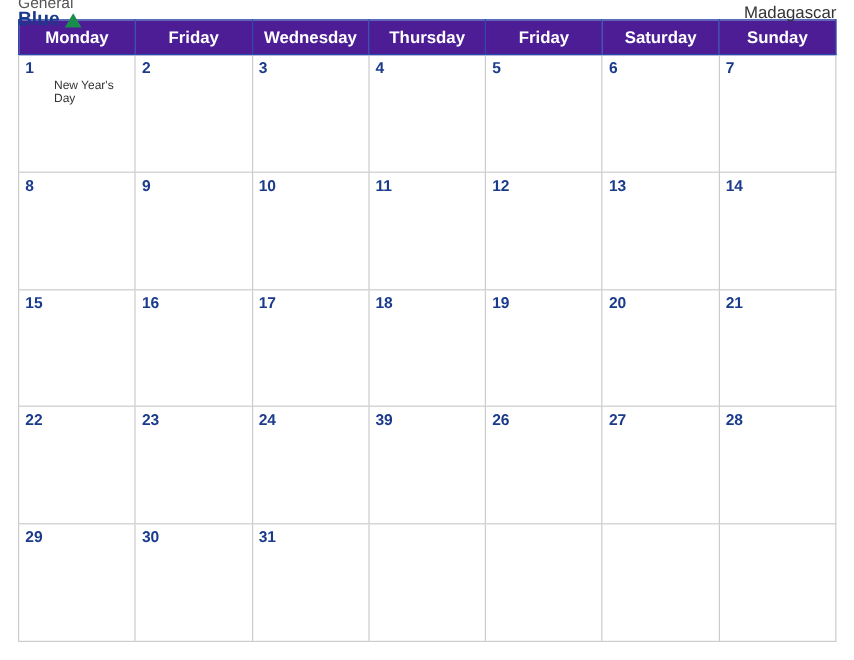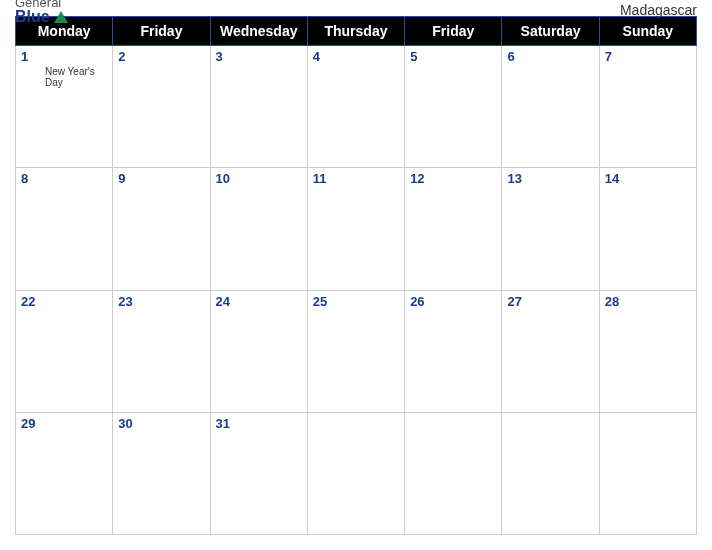--- a/index.html
+++ b/index.html
@@ -61,21 +61,21 @@
       right: 0;
       font-size: 14px;
       color: #333;
     }
     .calendar {
       width: 100%;
       border-collapse: collapse;
       flex: 1;
     }
     .calendar th {
-      background-color: #000000;
+      background-color: #4c1d95;
       color: white;
       text-align: center;
       padding: 6px 4px;
       font-size: 14px;
       font-weight: bold;
       border: 1px solid #2a4aac;
     }
     .calendar td {
       border: 1px solid #ccc;
       vertical-align: top;
@@ -166,30 +166,53 @@
         </td>
         <td>
           <span class="date-num">13</span>
         </td>
         <td>
           <span class="date-num">14</span>
         </td>
       </tr>
       <tr>
         <td>
+          <span class="date-num">15</span>
+        </td>
+        <td>
+          <span class="date-num">16</span>
+        </td>
+        <td>
+          <span class="date-num">17</span>
+        </td>
+        <td>
+          <span class="date-num">18</span>
+        </td>
+        <td>
+          <span class="date-num">19</span>
+        </td>
+        <td>
+          <span class="date-num">20</span>
+        </td>
+        <td>
+          <span class="date-num">21</span>
+        </td>
+      </tr>
+      <tr>
+        <td>
           <span class="date-num">22</span>
         </td>
         <td>
           <span class="date-num">23</span>
         </td>
         <td>
           <span class="date-num">24</span>
         </td>
         <td>
-          <span class="date-num">25</span>
+          <span class="date-num">39</span>
         </td>
         <td>
           <span class="date-num">26</span>
         </td>
         <td>
           <span class="date-num">27</span>
         </td>
         <td>
           <span class="date-num">28</span>
         </td>

